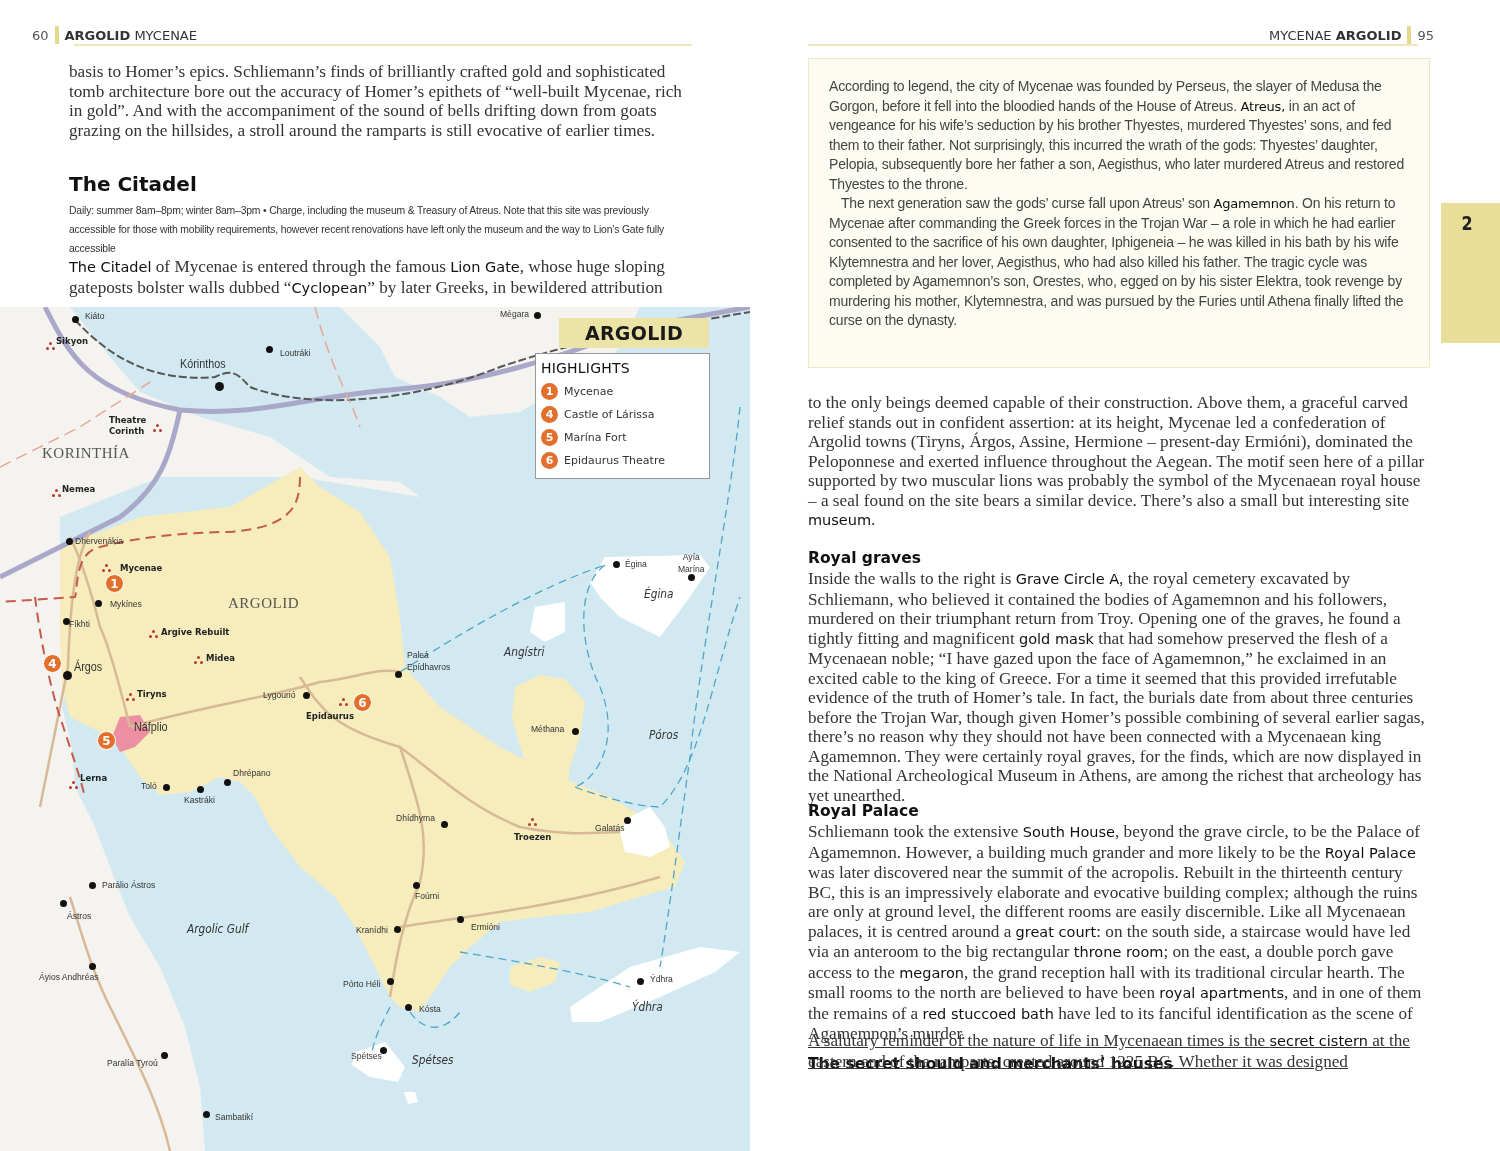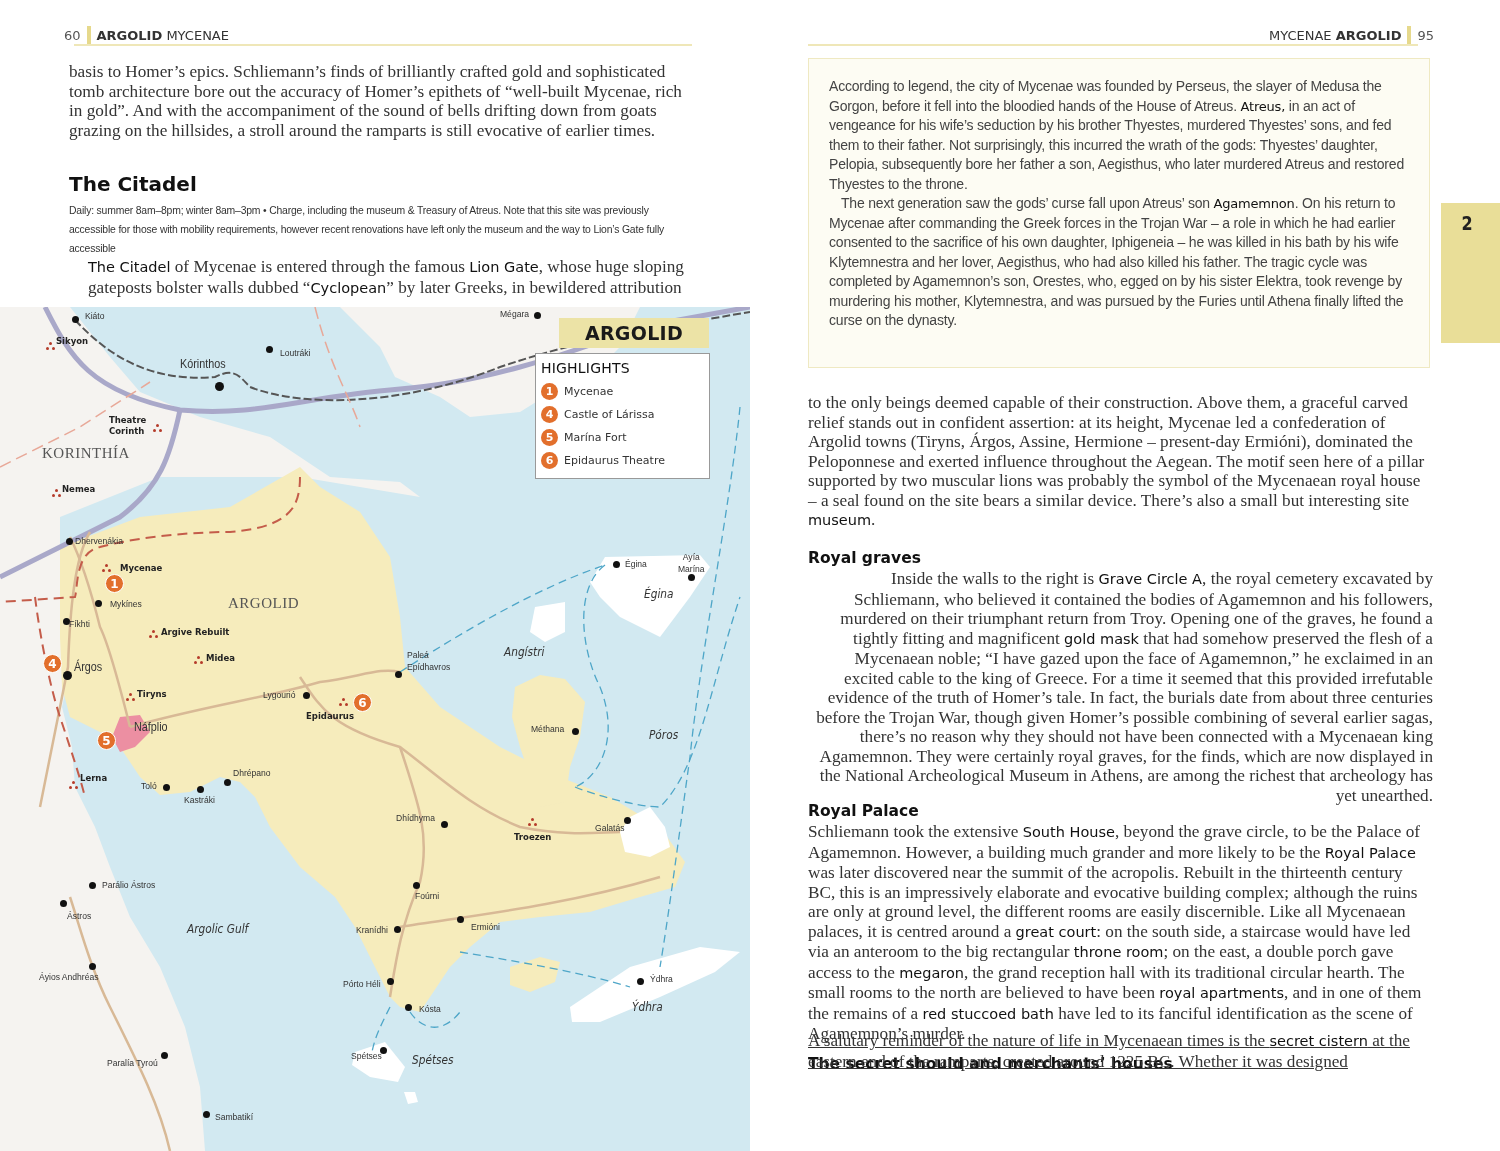--- a/index.html
+++ b/index.html
@@ -1,37 +1,37 @@
 <!DOCTYPE html>
 <html><head>
 <meta charset="utf-8">
 <style>
   * { box-sizing: border-box; margin: 0; padding: 0; }
   html, body { width: 1500px; height: 1151px; background: #ffffff; overflow: hidden; }
   body { position: relative; font-family: "Liberation Serif", serif; color: #2a2a2a; }
 
   
   .runhead { position: absolute; top: 24px; height: 22px; font-family: "DejaVu Sans", sans-serif; font-size: 13px; color: #333; display: flex; align-items: center; }
-  .runhead.left { left: 64px; }
+  .runhead.left { left: 32px; }
   .runhead.right { right: 66px; }
   .runhead .pg { color: #555; font-size: 13px; }
   .runhead .bar { width: 4px; height: 18px; background: #e6d98c; margin: 0 6px; }
   .runhead b { font-weight: bold; }
   .rule { position: absolute; top: 44px; height: 2px; background: #efe7b8; }
   .rule.left { left: 74px; width: 618px; }
   .rule.right { left: 808px; width: 610px; }
 
   
   .body-text { position: absolute; font-size: 17.2px; line-height: 19.5px; color: #333; }
   .body-text b.kw { font-family: "DejaVu Sans", sans-serif; font-weight: normal; color: #111; font-size: 14.5px; }
   .lp1 { left: 69px; top: 62px; width: 615px; }
   .h2 { position: absolute; font-family: "DejaVu Sans", sans-serif; font-size: 20px; color: #111; }
   .h2.citadel { left: 69px; top: 172px; }
   .info { position: absolute; left: 69px; top: 201px; width: 620px; font-family: "Liberation Sans", sans-serif; font-size: 11.3px; line-height: 19px; color: #333; letter-spacing: -0.2px; transform: scaleX(0.92); transform-origin: left top; width: 674px; }
-  .lp2 { left: 69px; top: 257px; width: 615px; margin-left: 19px; }
+  .lp2 { left: 69px; top: 257px; width: 615px; }
 
   
   .map { position: absolute; left: 0; top: 307px; width: 750px; height: 844px; overflow: hidden; background: #f5f3f0; }
   .map svg { position: absolute; left: 0; top: 0; }
   .maplabel { position: absolute; font-family: "Liberation Sans", sans-serif; font-size: 9.5px; color: #333; white-space: nowrap; transform: scaleX(0.9); transform-origin: left top; }
   .maplabel.bold { font-family: "DejaVu Sans", sans-serif; font-weight: bold; font-size: 8.5px; color: #222; transform: none; }
   .maplabel.region { font-family: "Liberation Serif", serif; font-size: 15px; color: #555; letter-spacing: 0.5px; transform: none; }
   .maplabel.sea { font-family: "DejaVu Sans", sans-serif; font-style: italic; font-size: 12px; color: #333; transform: scaleX(0.88); }
   .maplabel.town { font-size: 12px; }
   .site-dots { position: absolute; width: 9px; height: 8px; }
@@ -58,21 +58,21 @@
   .sidebar-box p b { font-family: "DejaVu Sans", sans-serif; font-weight: normal; color: #111; font-size: 13px; }
   .sidebar-box p.indent { text-indent: 12px; }
 
   .tab { position: absolute; left: 1441px; top: 203px; width: 59px; height: 140px; background: #e9de98; }
   .tab span { position: absolute; left: 19px; top: 8px; font-family: "DejaVu Sans", sans-serif; font-weight: bold; font-size: 20px; color: #222; transform: scaleX(0.8); }
 
   .rp { left: 808px; width: 625px; }
   .rp1 { top: 393px; }
   .h3 { position: absolute; left: 808px; font-family: "DejaVu Sans", sans-serif; font-size: 15.5px; color: #111; }
   .h3.graves { top: 549px; }
-  .rp2 { top: 569px; text-align: right; }
+  .rp2 { top: 569px; }
   .h3.palace { top: 802px; }
   .rp3 { top: 822px; }
   .h3.cistern { top: 1055px; }
   .rp4 { top: 1031px; text-decoration: underline; }
 </style>
 </head>
 <body>
 
 <div class="runhead left">
   <span class="pg">60</span>

